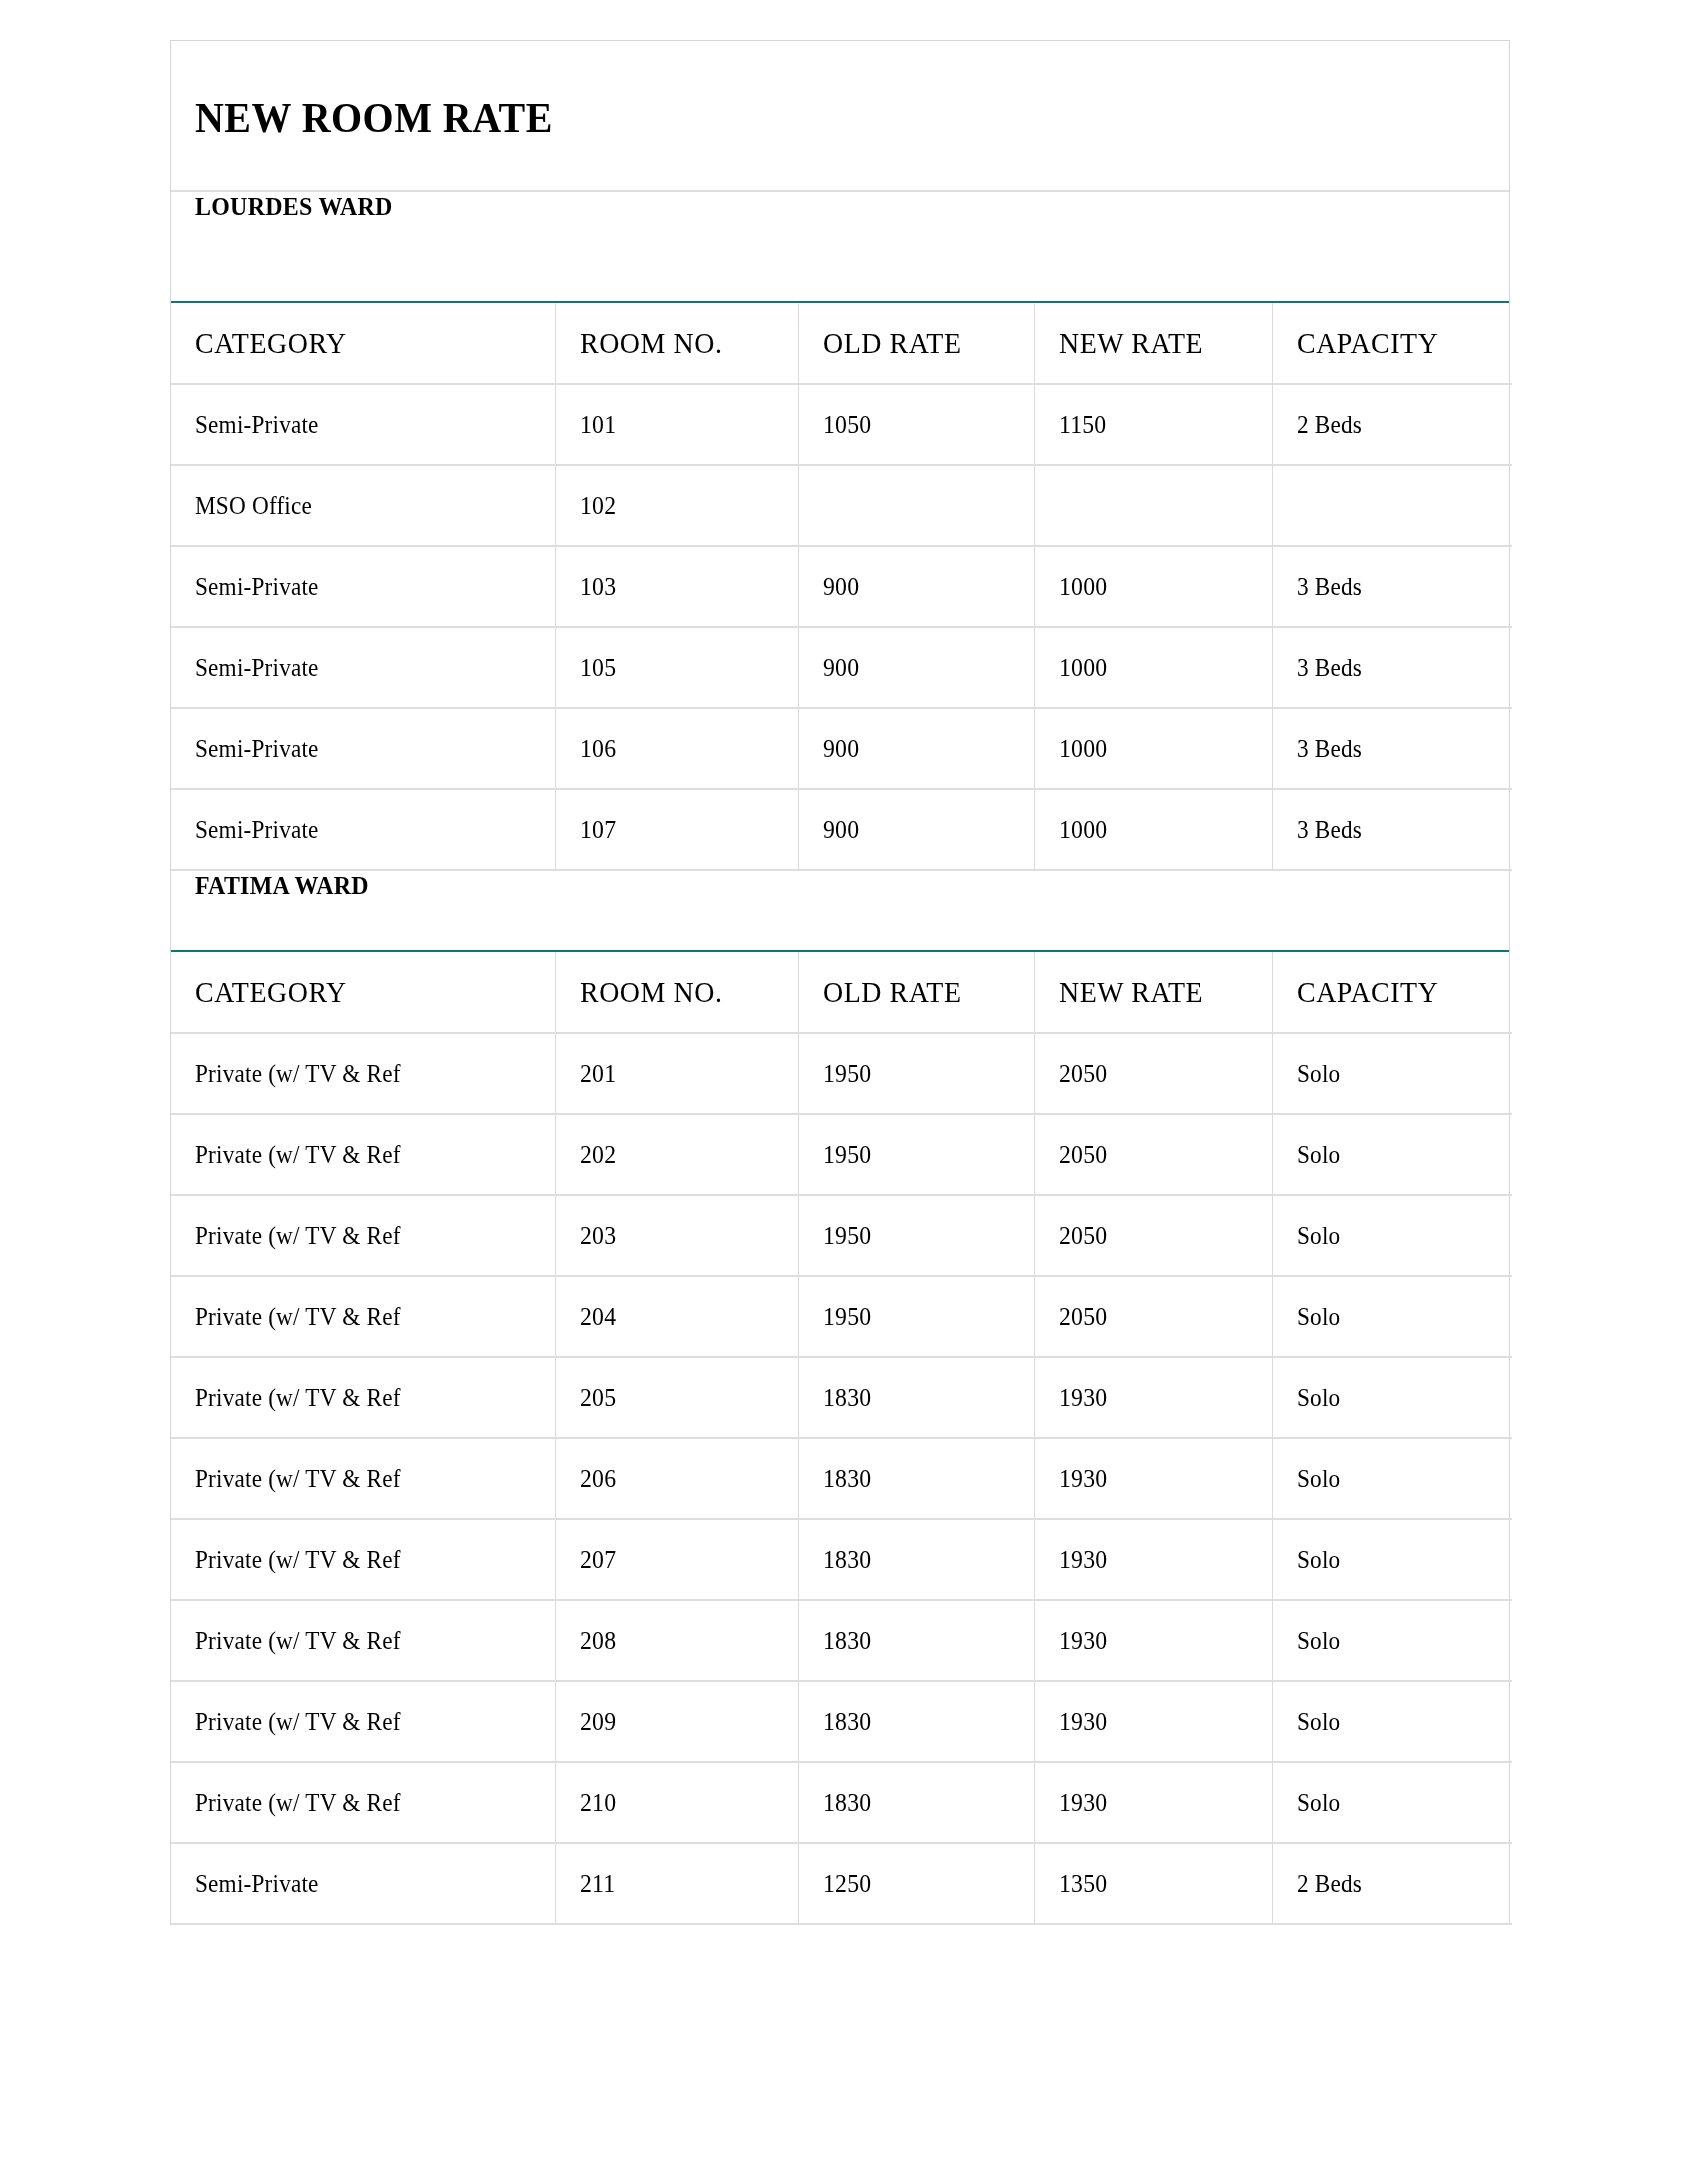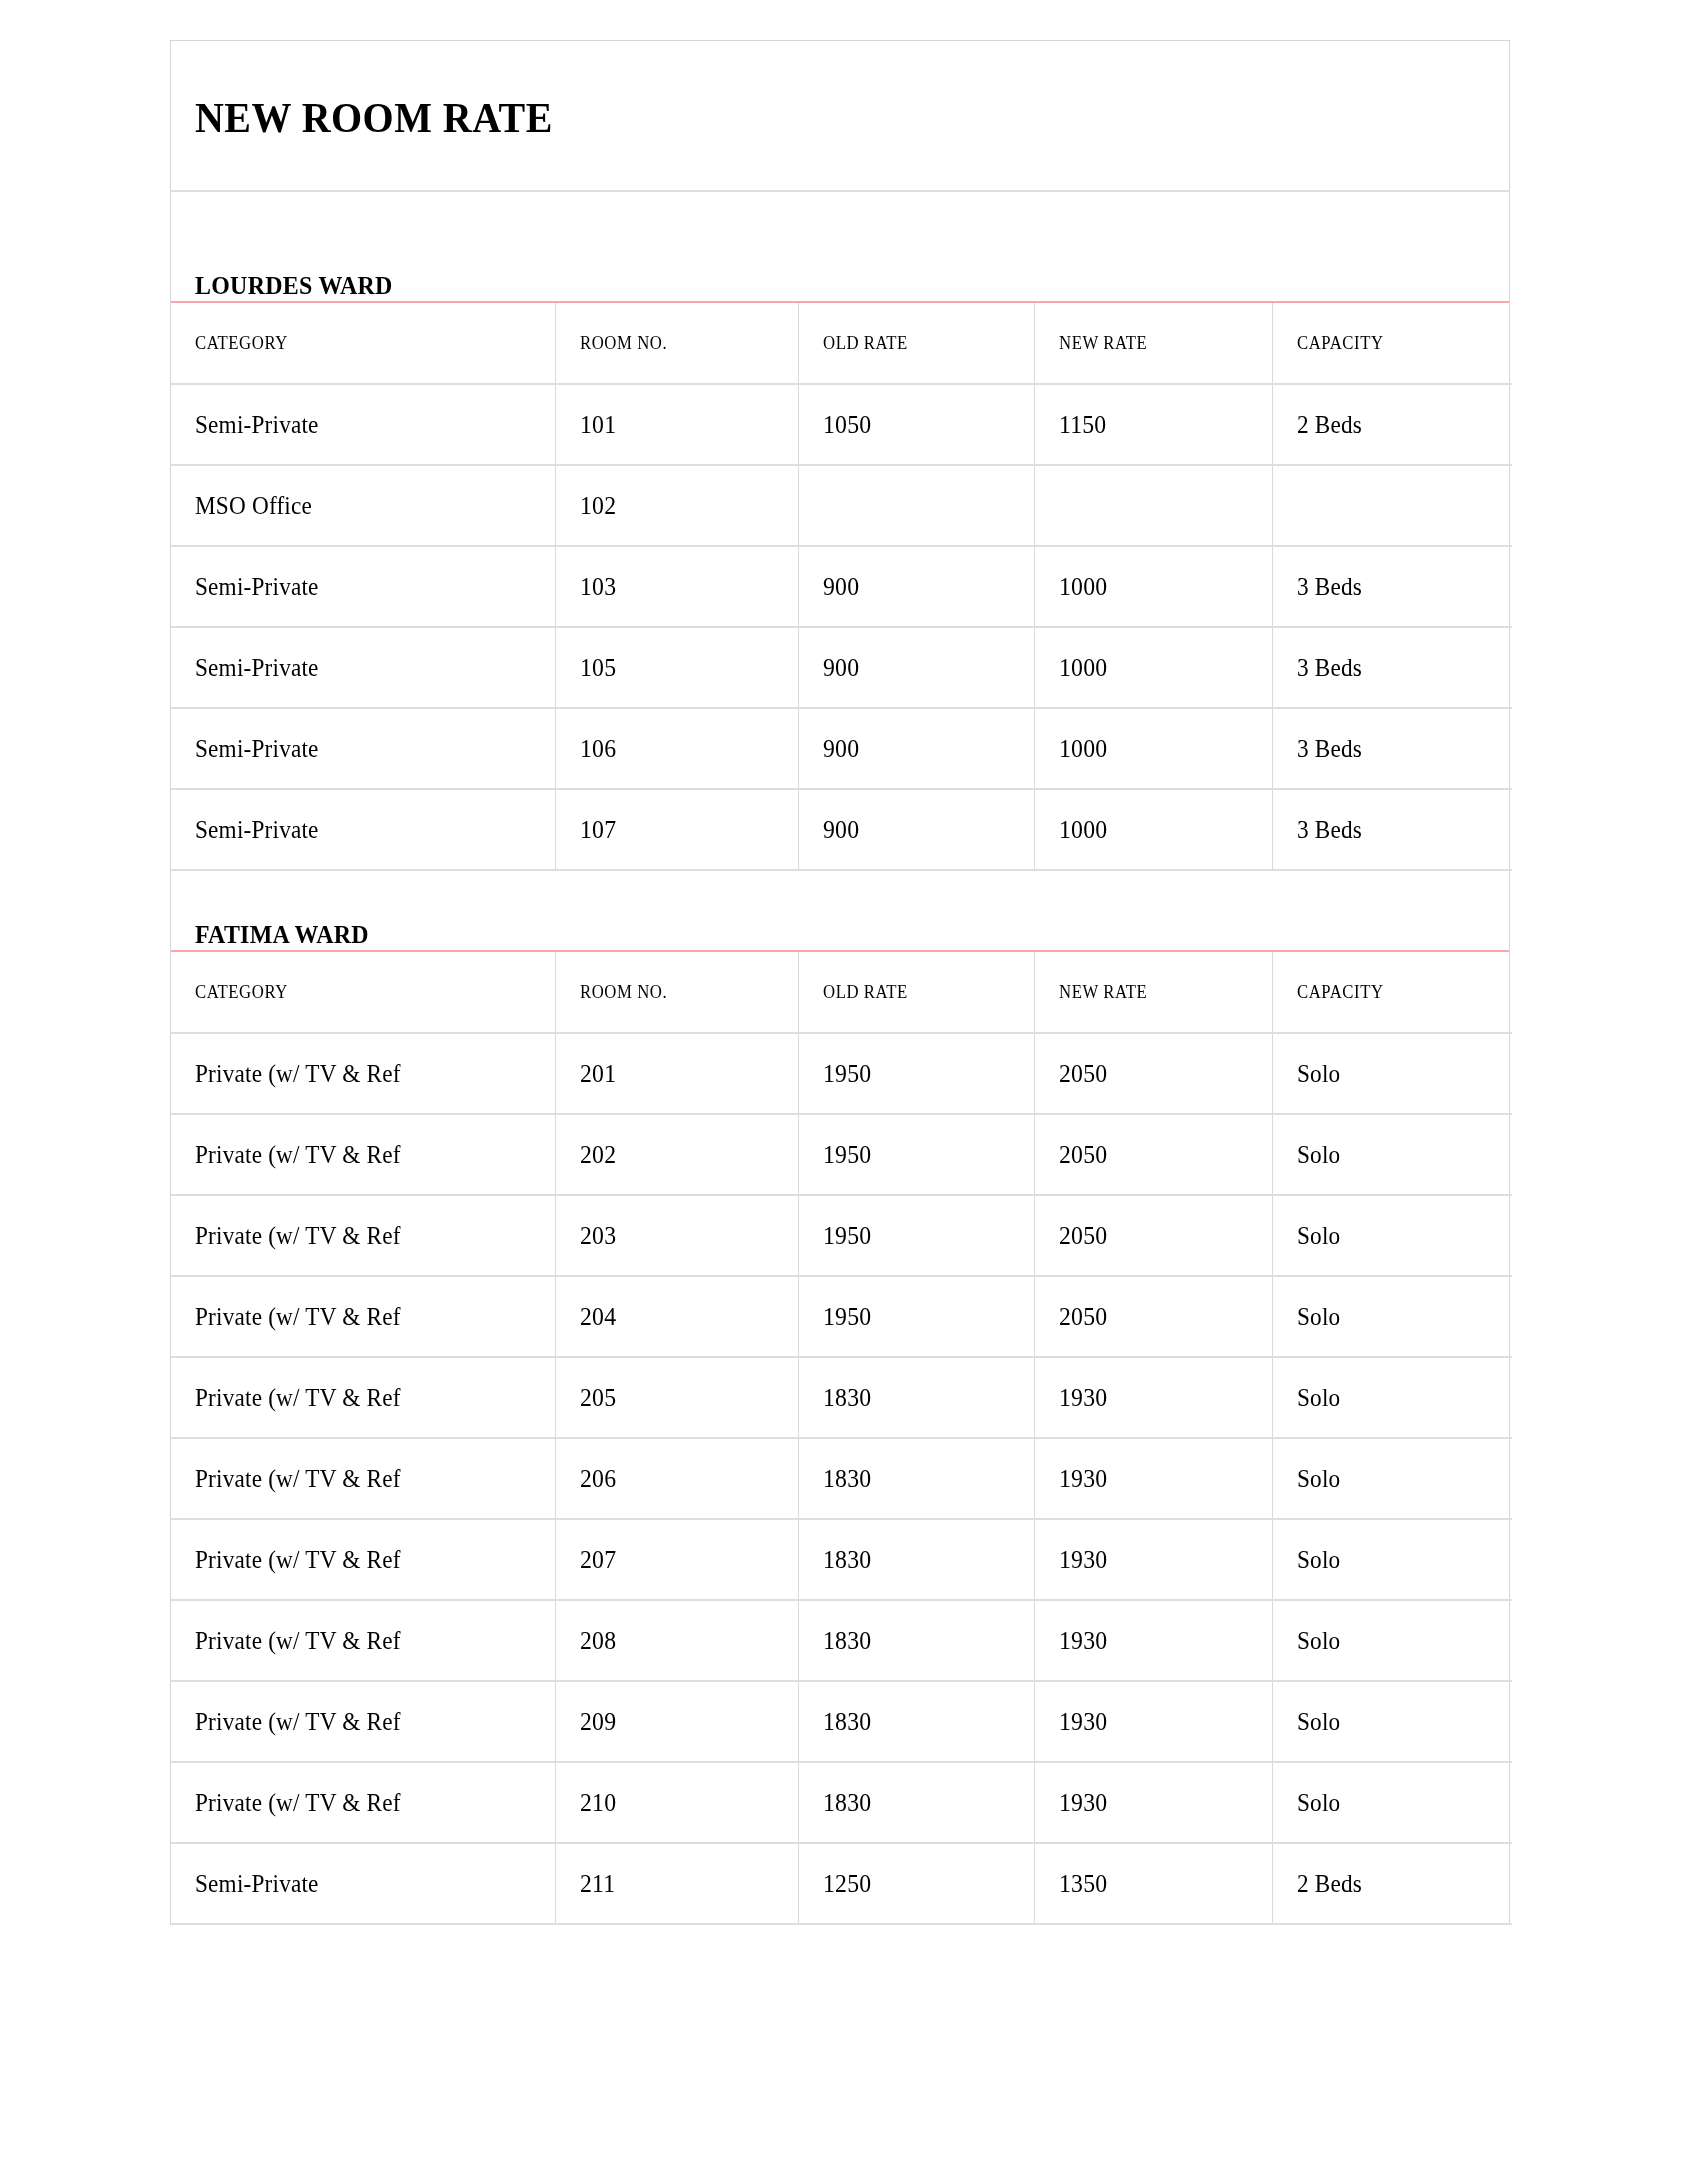--- a/index.html
+++ b/index.html
@@ -46,25 +46,25 @@
     font-size: 43px;
     letter-spacing: 0.5px;
     line-height: 1;
     transform: scaleX(0.93);
     transform-origin: left center;
     white-space: nowrap;
   }
 
   
   .ward-heading {
-    border-bottom: 2px solid #fca5a5;
+    border-bottom: 2px solid #0f766e;
     box-sizing: border-box;
     padding-left: 24px;
     display: flex;
-    align-items: flex-end;
+    align-items: flex-start;
   }
   .ward-heading.tall { height: 111px; }
   .ward-heading.short { height: 81px; }
   .ward-heading-text {
     font-weight: bold;
     font-size: 26px;
     letter-spacing: 0.3px;
     transform: scaleX(0.92);
     transform-origin: left center;
     white-space: nowrap;
@@ -94,21 +94,21 @@
     font-weight: normal;
     font-size: 25px;
     letter-spacing: 0.2px;
     overflow: hidden;
     white-space: nowrap;
   }
   table.rate-table th:last-child,
   table.rate-table td:last-child { border-right: none; }
 
   table.rate-table th {
-    font-size: 18px;
+    font-size: 30px;
     letter-spacing: 0.6px;
   }
   table.rate-table th .hcell,
   table.rate-table td .cell {
     display: inline-block;
     transform: scaleX(0.93);
     transform-origin: left center;
     white-space: nowrap;
   }
   table.rate-table td .cell.num { transform: scaleX(0.95); }

